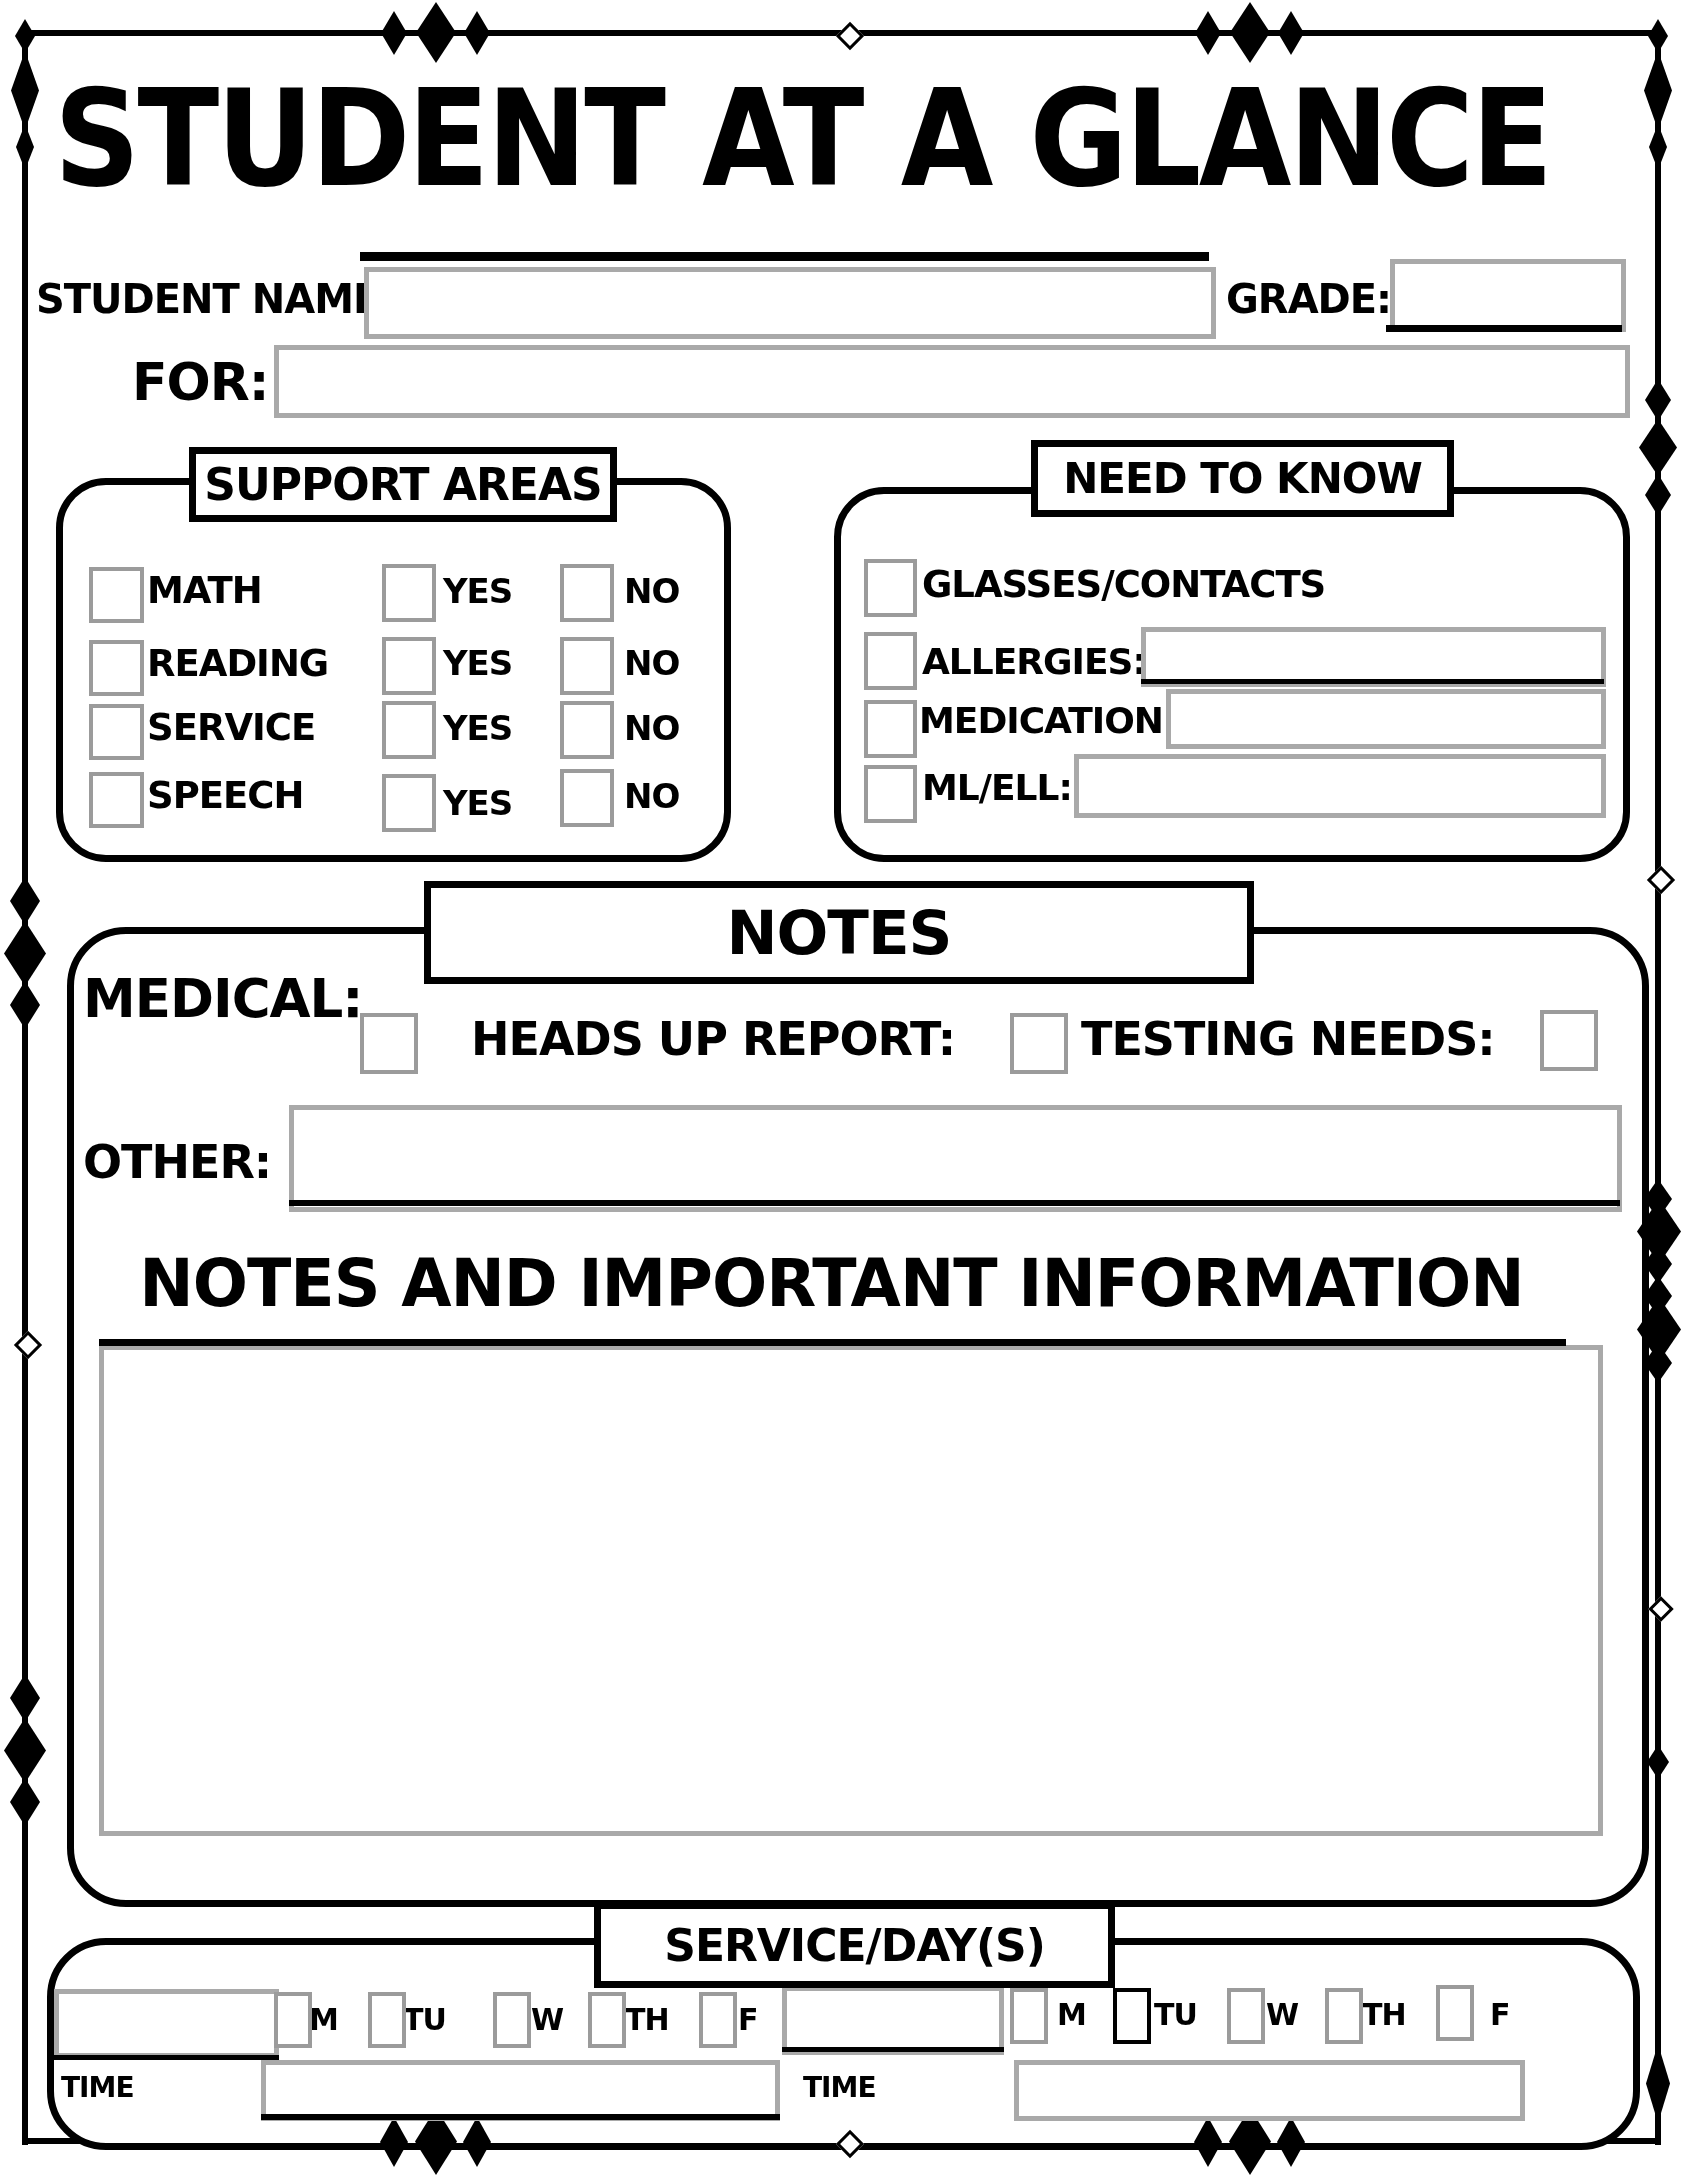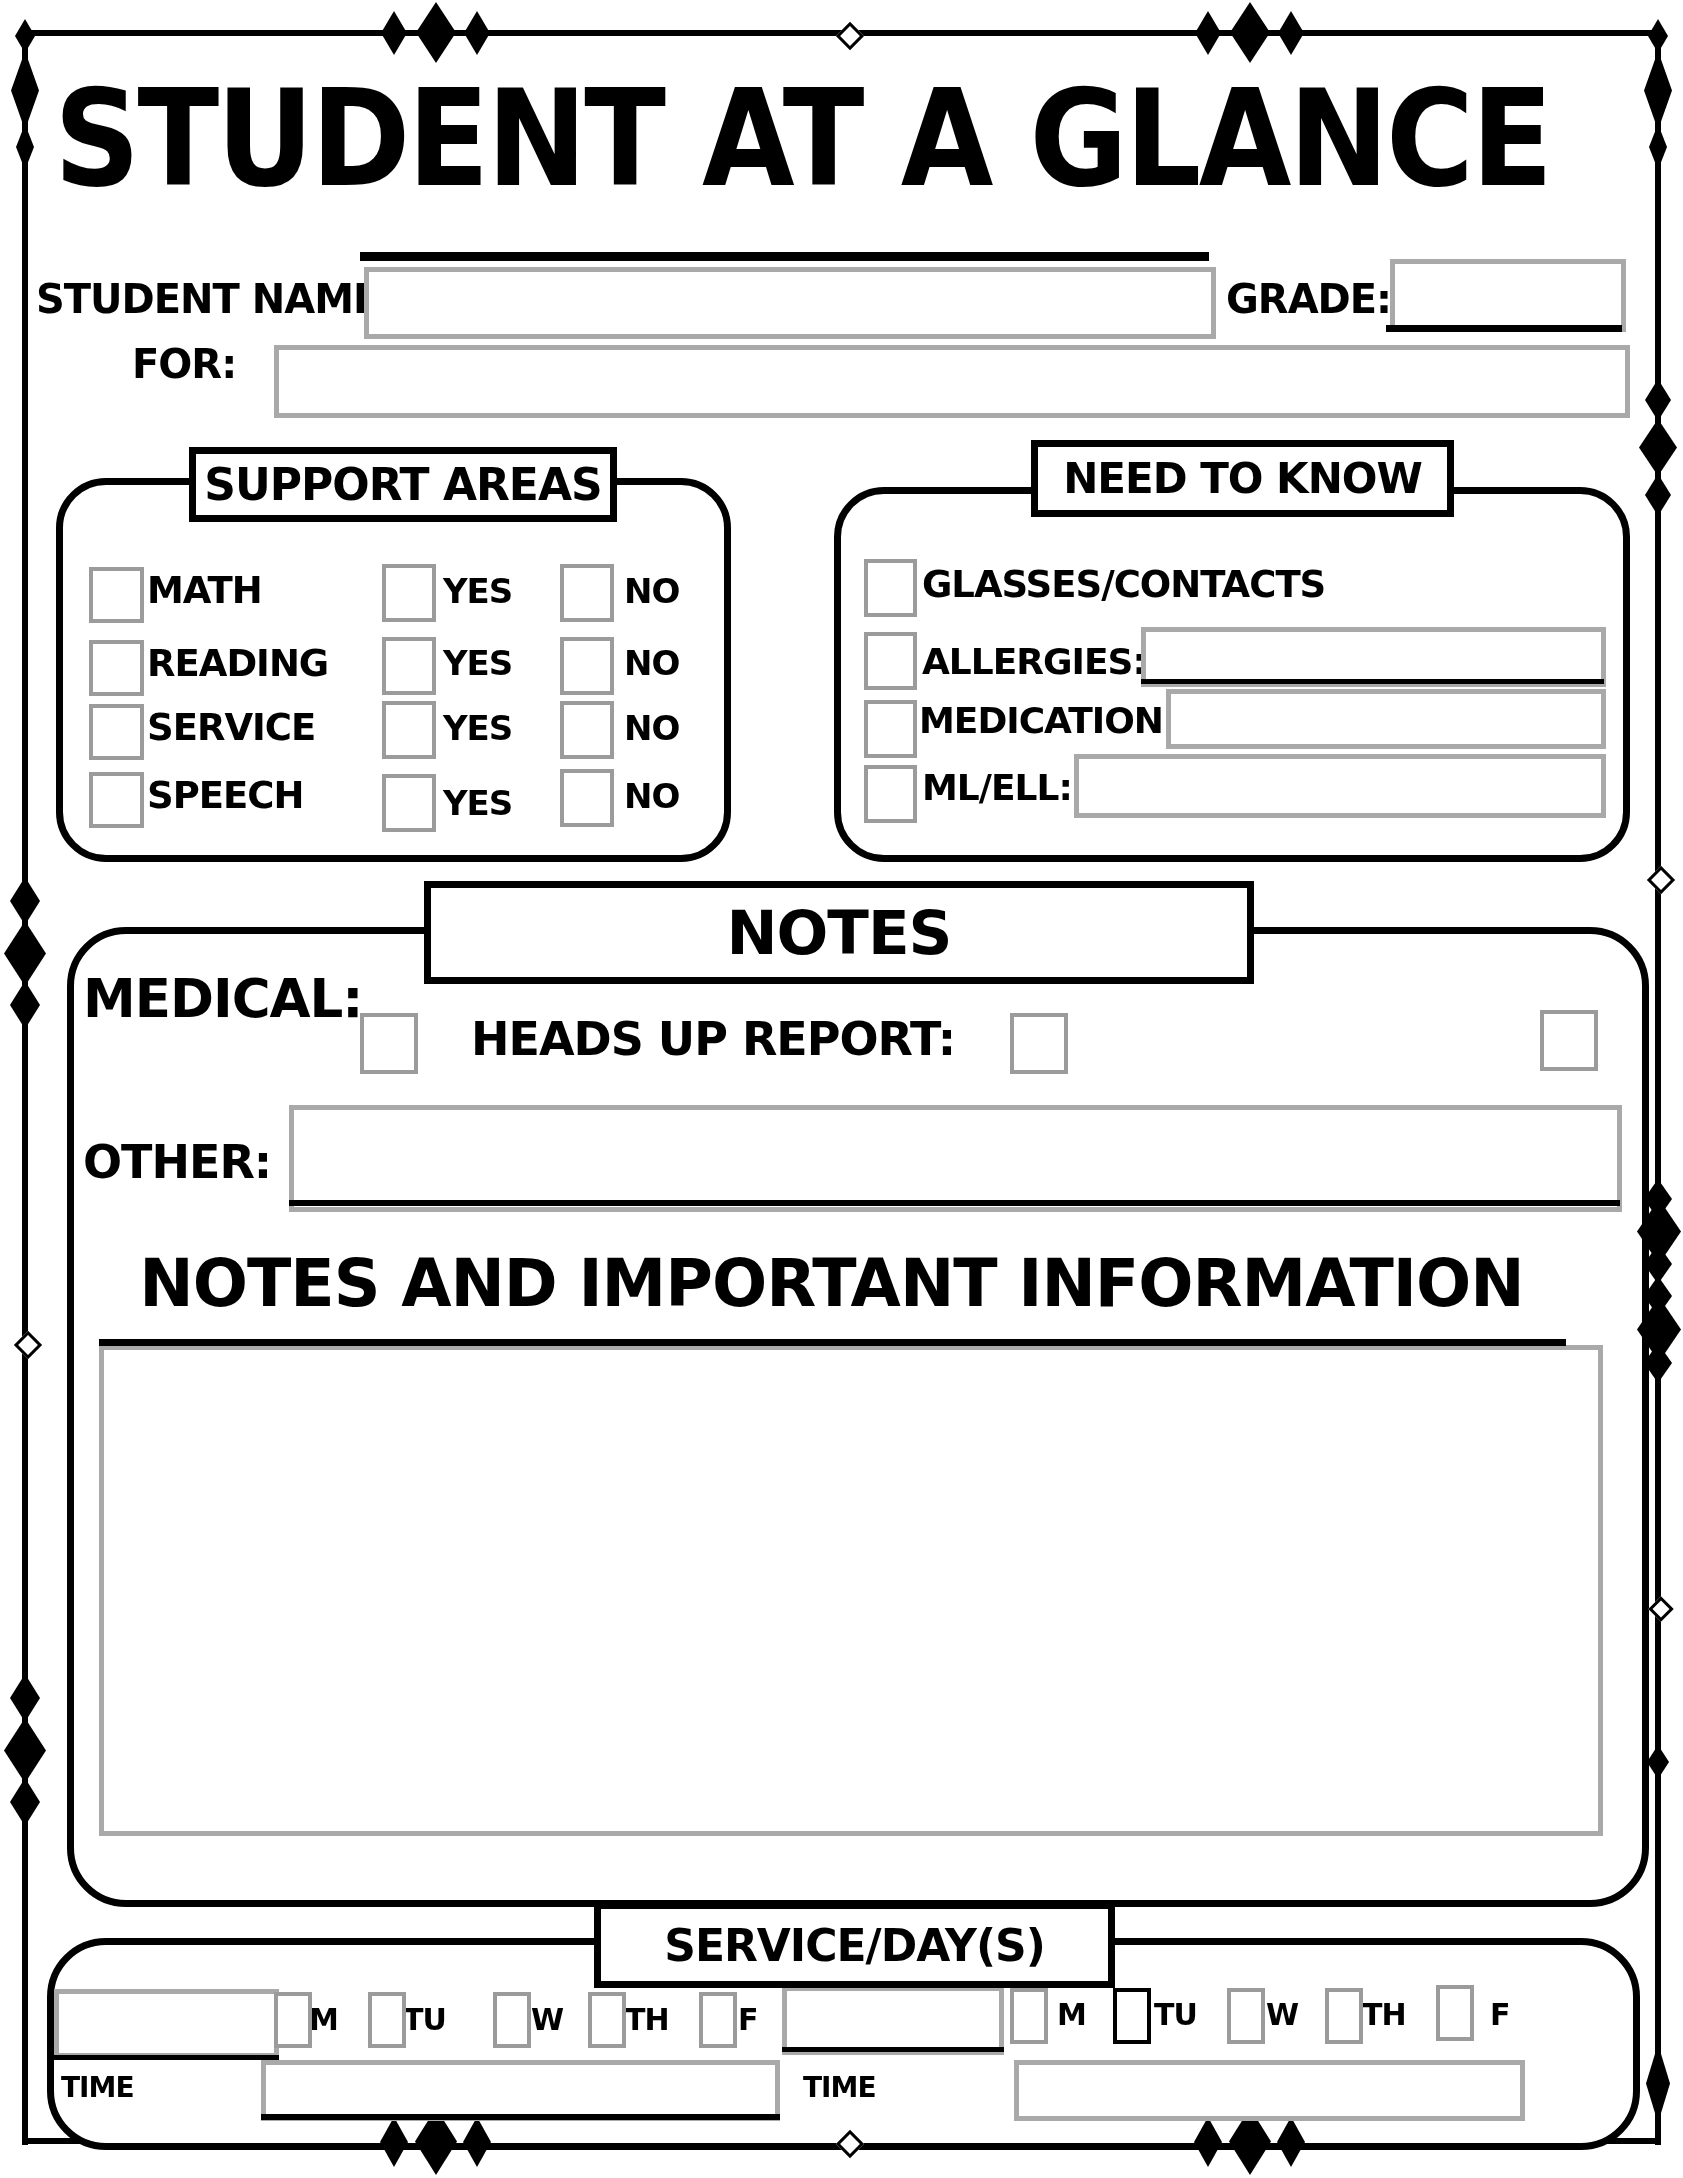--- a/index.html
+++ b/index.html
@@ -76,21 +76,21 @@
 
   <div id="title">STUDENT AT A GLANCE</div>
 
   <div class="lbl" style="left:36px;top:279px;font-size:40px">STUDENT NAME:</div>
   <div class="bar" style="left:360px;top:252px;width:849px;height:9px"></div>
   <div class="field" style="left:364px;top:267px;width:842px;height:62px"></div>
   <div class="lbl" style="left:1226px;top:279px;font-size:40px">GRADE:</div>
   <div class="field" style="left:1390px;top:259px;width:226px;height:63px"></div>
   <div class="bar" style="left:1386px;top:325px;width:236px;height:7px"></div>
 
-  <div class="lbl" style="left:132px;top:344px;font-size:40px">FOR:</div>
+  <div class="lbl" style="left:132px;top:356px;font-size:52px">FOR:</div>
   <div class="field" style="left:274px;top:345px;width:1346px;height:63px"></div>
 
   <div class="roundbox" style="left:56px;top:478px;width:661px;height:370px;border-radius:50px"></div>
   <div class="tab" style="left:189px;top:447px;width:414px;height:61px;font-size:44px">SUPPORT AREAS</div>
 
   <span class="cb" style="left:89px;top:567px;width:47px;height:48px"></span>
   <div class="lbl" style="left:147px;top:572px;font-size:37px">MATH</div>
   <span class="cb" style="left:382px;top:564px;width:46px;height:50px"></span>
   <div class="lbl" style="left:443px;top:574px;font-size:34px">YES</div>
   <span class="cb" style="left:560px;top:564px;width:46px;height:50px"></span>
@@ -136,20 +136,21 @@
   <div class="lbl" style="left:922px;top:770px;font-size:36px">ML/ELL:</div>
   <div class="field" style="left:1074px;top:754px;width:522px;height:54px"></div>
 
   <div class="roundbox" style="left:67px;top:927px;width:1568px;height:966px;border-radius:59px"></div>
   <div class="tab" style="left:424px;top:881px;width:816px;height:89px;font-size:61px">NOTES</div>
 
   <div class="lbl" style="left:83px;top:972px;font-size:53px">MEDICAL:</div>
   <span class="cb" style="left:360px;top:1013px;width:50px;height:53px"></span>
   <div class="lbl" style="left:471px;top:1016px;font-size:46px">HEADS UP REPORT:</div>
   <span class="cb" style="left:1010px;top:1013px;width:50px;height:53px"></span>
+  <div class="lbl" style="left:1081px;top:1016px;font-size:46px">TESTING NEEDS:</div>
   <span class="cb" style="left:1540px;top:1010px;width:50px;height:53px"></span>
 
   <div class="lbl" style="left:83px;top:1139px;font-size:46px">OTHER:</div>
   <div class="field" style="left:289px;top:1105px;width:1323px;height:97px"></div>
   <div class="bar" style="left:289px;top:1200px;width:1331px;height:6px"></div>
 
   <div class="heading" style="left:99px;top:1251px;width:1465px;font-size:65px">NOTES AND IMPORTANT INFORMATION</div>
   <div class="bar" style="left:99px;top:1339px;width:1467px;height:7px"></div>
   <div class="field" style="left:99px;top:1345px;width:1494px;height:481px"></div>
 

